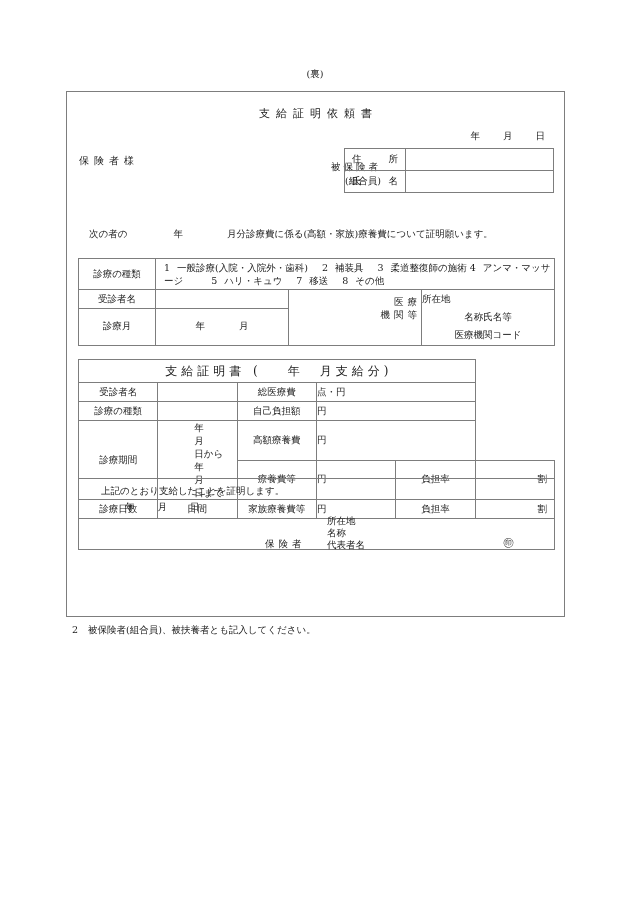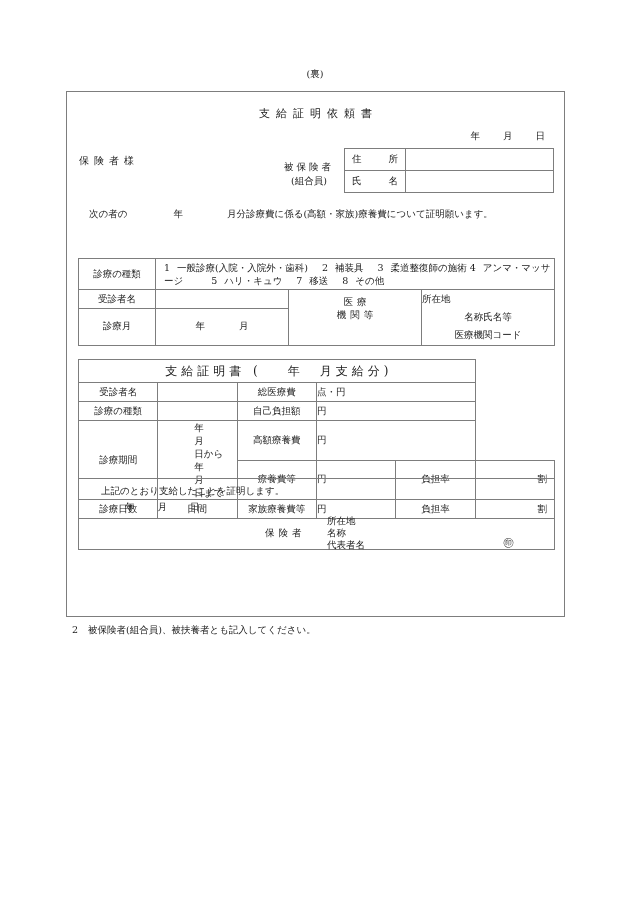--- a/index.html
+++ b/index.html
@@ -56,31 +56,31 @@
   .date-line span { display: inline-block; }
   .date-line .y { margin-right: 22px; }
   .date-line .m { margin-right: 22px; }
 
   .hokensha-sama {
     top: 62px; left: 12px;
     font-size: 10px;
     letter-spacing: 5px;
   }
   .hihokensha {
-    top: 68px; left: 186px;
+    top: 68px; left: 202px;
     width: 112px;
-    text-align: center;
+    text-align: right;
     font-size: 9.5px;
     line-height: 14px;
   }
   .hihokensha .l1 { letter-spacing: 3px; display:block; }
   .hihokensha .l2 { letter-spacing: 0px; display:block; }
 
   .lead-line {
-    top: 116px; left: 22px;
+    top: 136px; left: 22px;
     font-size: 9.5px;
   }
   .lead-line .gap1 { display:inline-block; width: 46px; }
   .lead-line .gap2 { display:inline-block; width: 44px; }
 
   
   .tbl {
     position: absolute;
     border-collapse: collapse;
     table-layout: fixed;
@@ -123,21 +123,21 @@
   .kind-row .n { display:inline-block; width: 13px; }
   .kind-row .s1 { display:inline-block; width: 14px; }
   .tbl-treat td.mi-lab {
     width: 37px;
     text-align: center;
     line-height: 13px;
   }
   .mi-stack {
     display: block;
   }
-  .mi-stack span { display:block; letter-spacing: 4px; text-indent: 4px; }
+  .mi-stack span { display:block; letter-spacing: 4px; text-indent: 4px; text-align: right; }
   .mi-cell {
     padding: 0 0 0 6px;
     text-align: left;
     height: 17px;
   }
   .mi-dot { border-bottom: 1px dotted #8a8a8a !important; }
   .mi-nb { border-bottom: none !important; }
   .mi-nt { border-top: none !important; text-align: center; }
 
   .ym-inline .y { display:inline-block; margin-right: 34px; }
@@ -191,21 +191,21 @@
     box-sizing: border-box;
     position: absolute;
   }
   .sign-l1 { top: 6px; left: 22px; font-size: 9.5px; }
   .sign-l2 { top: 22px; left: 46px; font-size: 9.5px; letter-spacing: 1px; }
   .sign-l2 .y { display:inline-block; margin-right: 22px; }
   .sign-l2 .m { display:inline-block; margin-right: 22px; }
 
   .sign-who {
     position: absolute;
-    top: 48px; left: 186px;
+    top: 59px; left: 186px;
     font-size: 9.5px;
     letter-spacing: 4px;
     line-height: 12px;
   }
   .sign-fields {
     position: absolute;
     top: 36px; left: 248px;
     font-size: 9.5px;
     line-height: 12px;
   }

